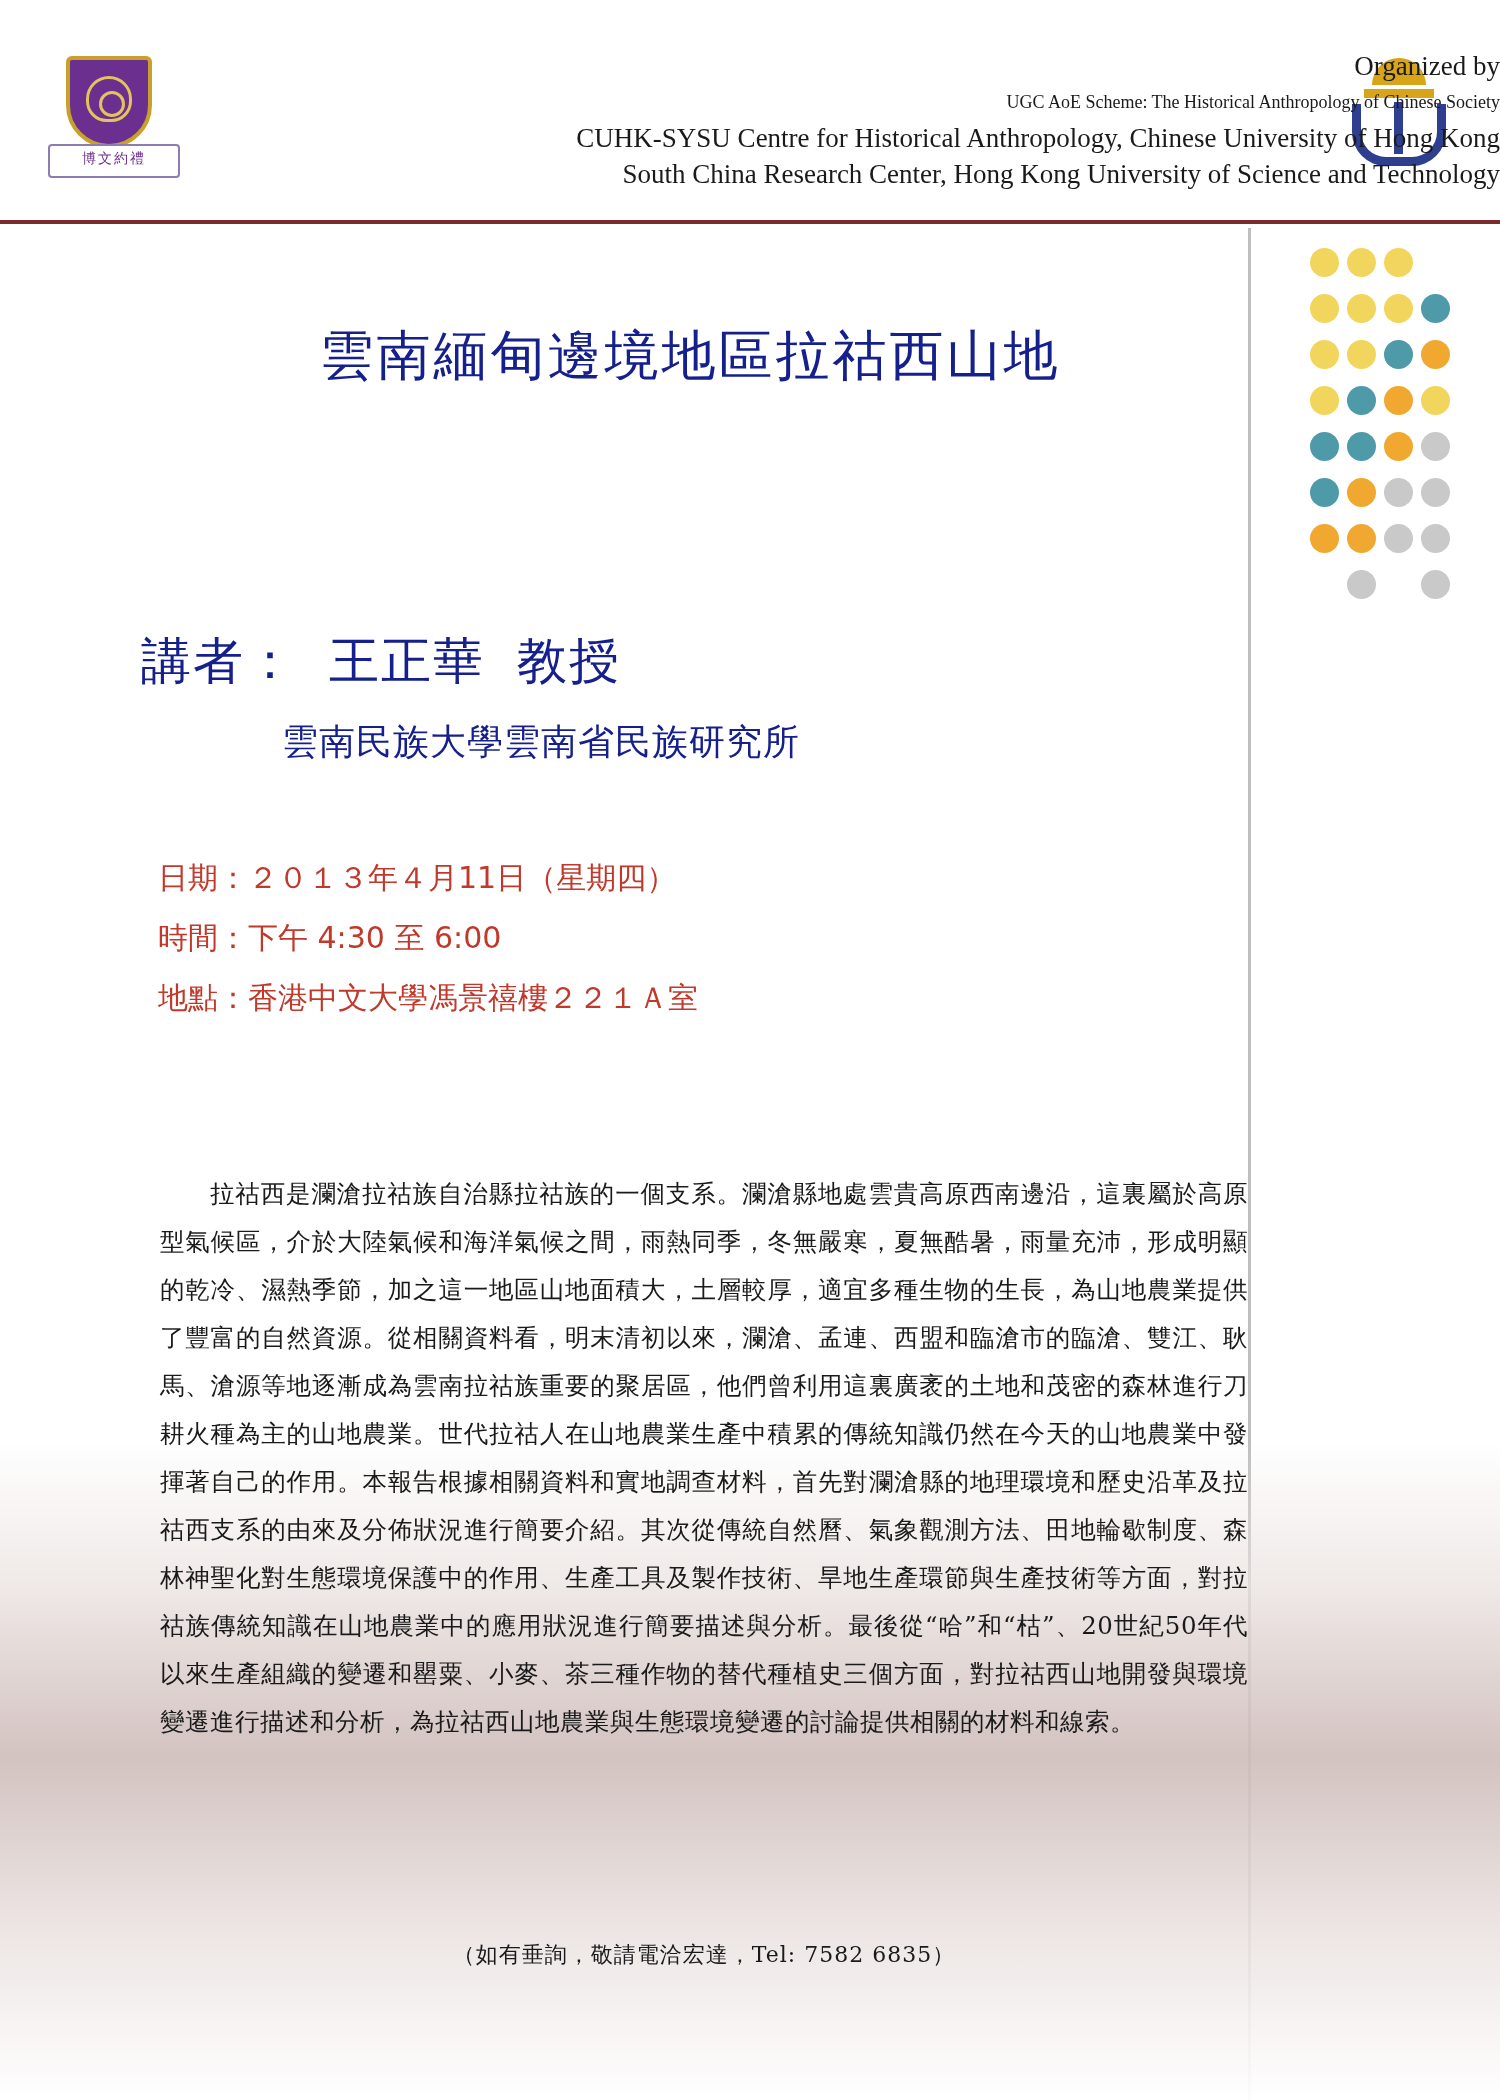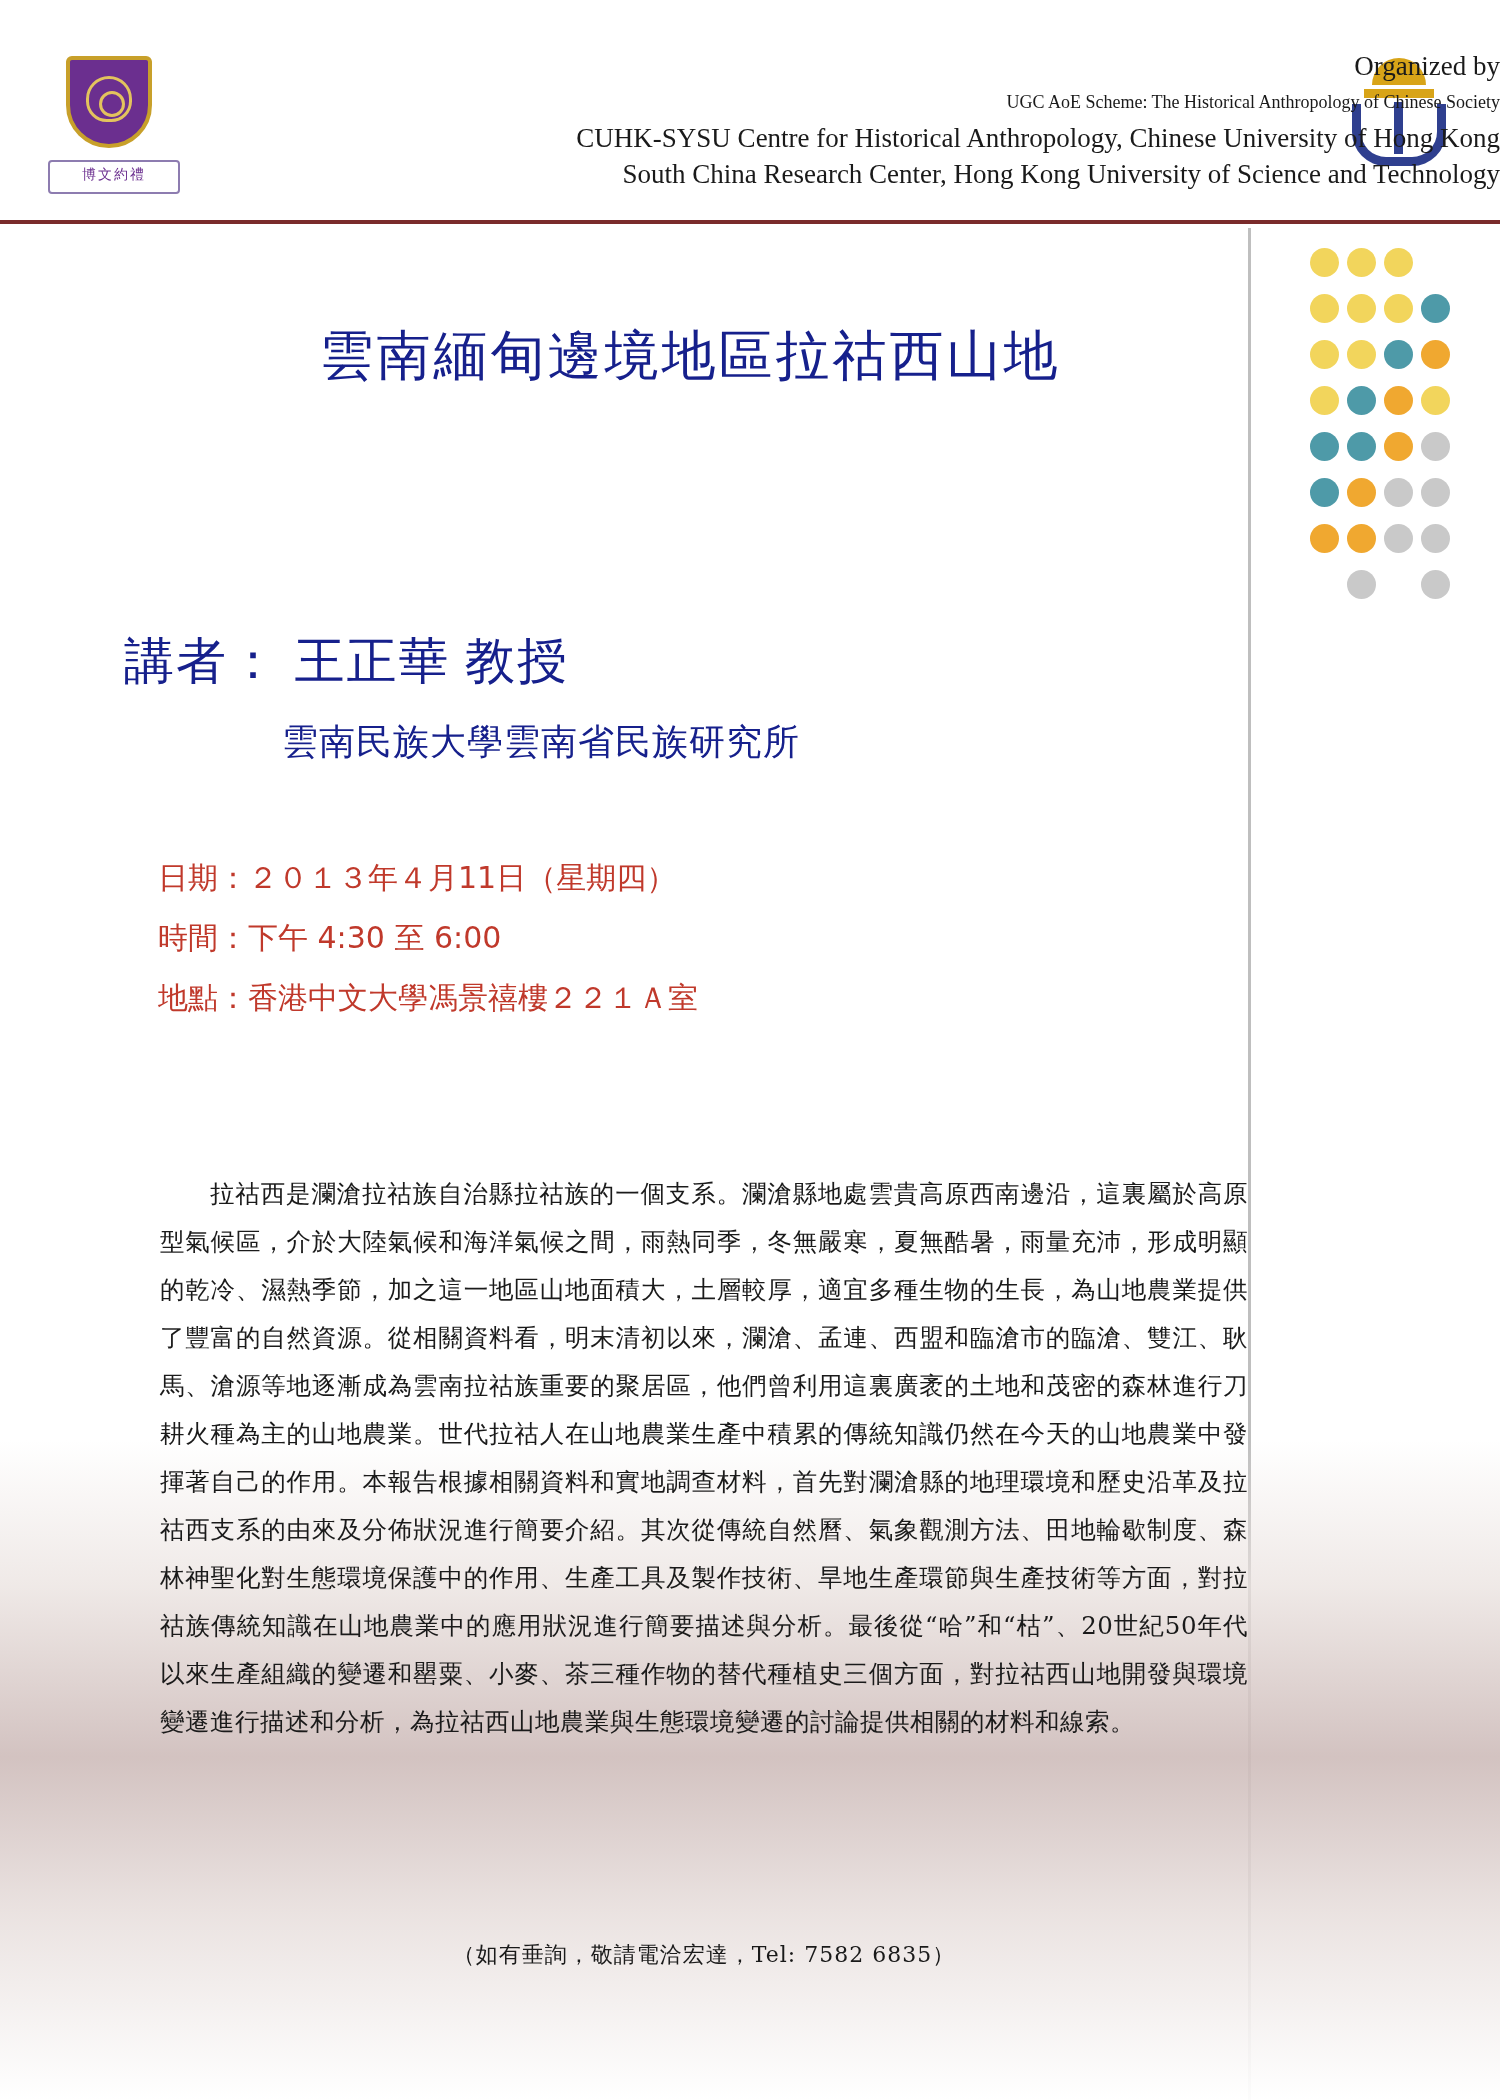--- a/index.html
+++ b/index.html
@@ -96,21 +96,20 @@
   .crest-ribbon {
     position: absolute;
     left: 0;
     top: 92px;
     width: 132px;
     height: 34px;
     border: 2px solid #8d7cb0;
     border-radius: 4px;
     background: #ffffff;
     box-sizing: border-box;
-    margin-top: 16px;
   }
   .crest-ribbon span {
     position: absolute;
     left: 0; right: 0;
     top: 4px;
     text-align: center;
     font-size: 14px;
     color: #6b2f8f;
     letter-spacing: 2px;
   }
@@ -196,24 +195,24 @@
     font-family: "DejaVu Serif", "Liberation Serif", serif;
     font-size: 54px;
     line-height: 76px;
     color: #16208c;
     letter-spacing: 3px;
     font-weight: 500;
   }
 
   .speaker {
     position: absolute;
-    left: 124px;
+    left: 141px;
     top: 628px;
     width: 1060px;
-    font-family: Liberation Serif, serif;
+    font-family: Liberation Mono, monospace;
     font-size: 50px;
     color: #16208c;
     letter-spacing: 2px;
   }
   .speaker-affil {
     position: absolute;
     left: 282px;
     top: 718px;
     width: 1000px;
     font-family: "DejaVu Serif", "Liberation Serif", serif;

